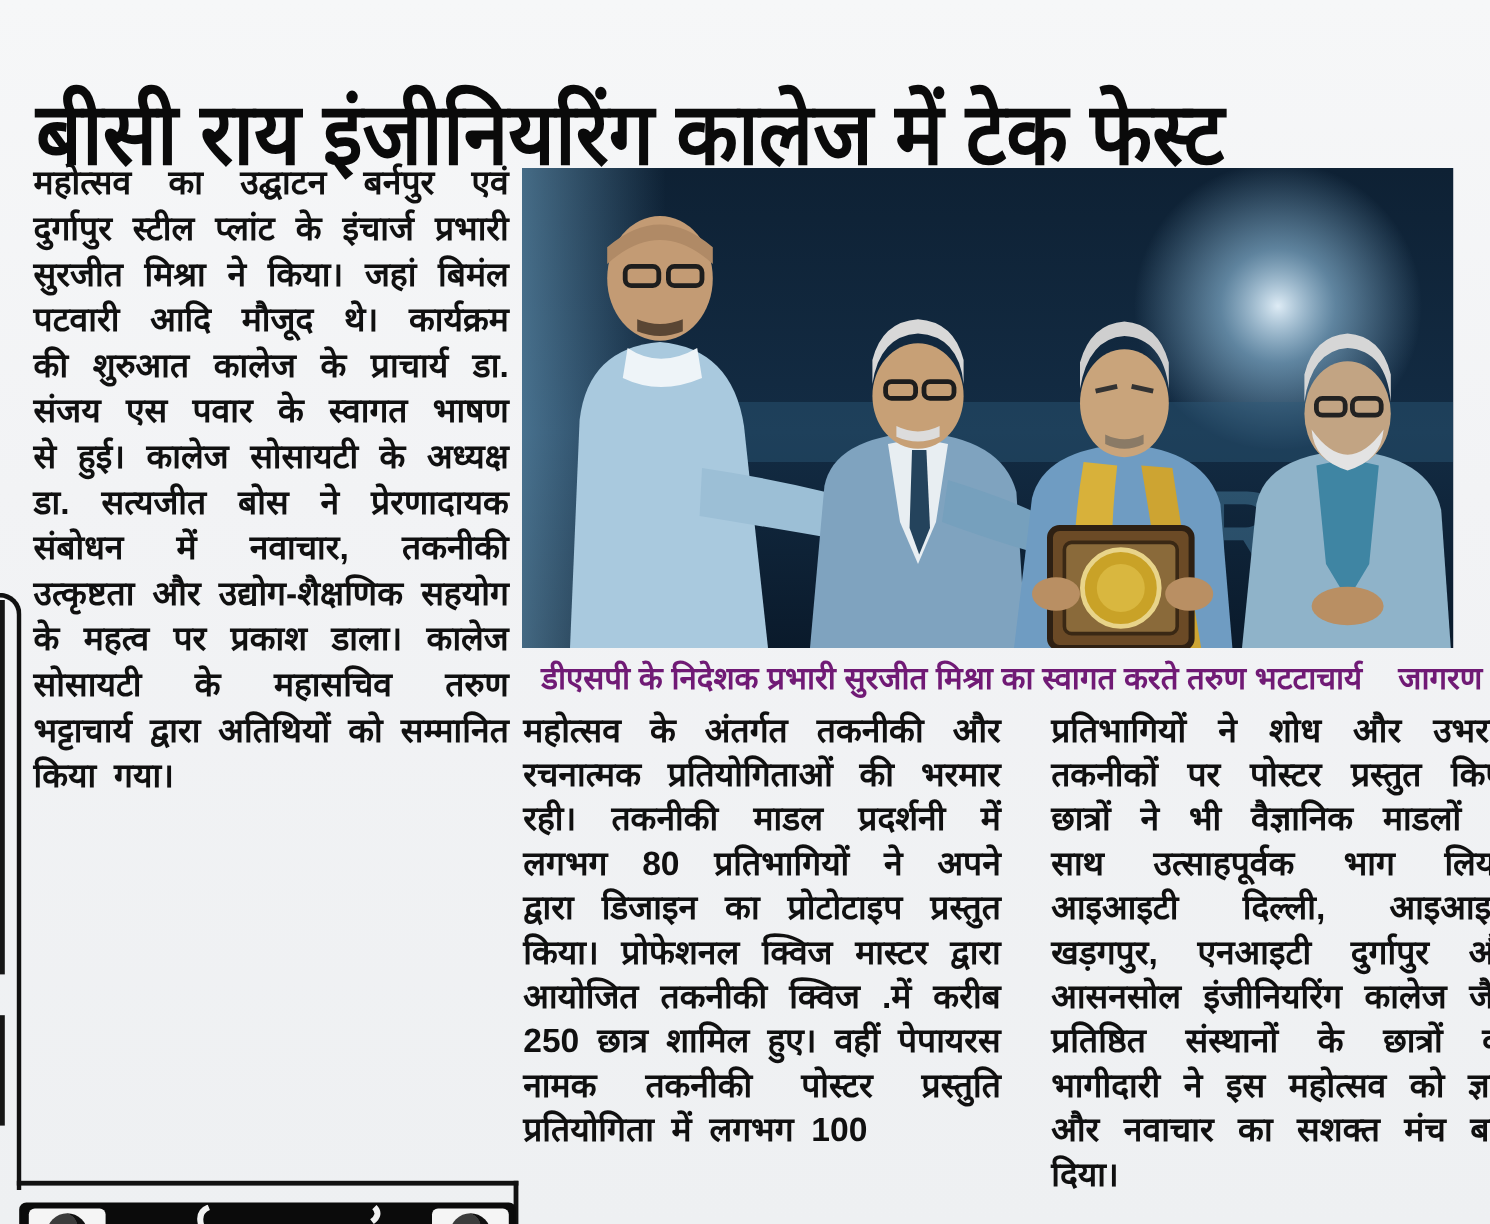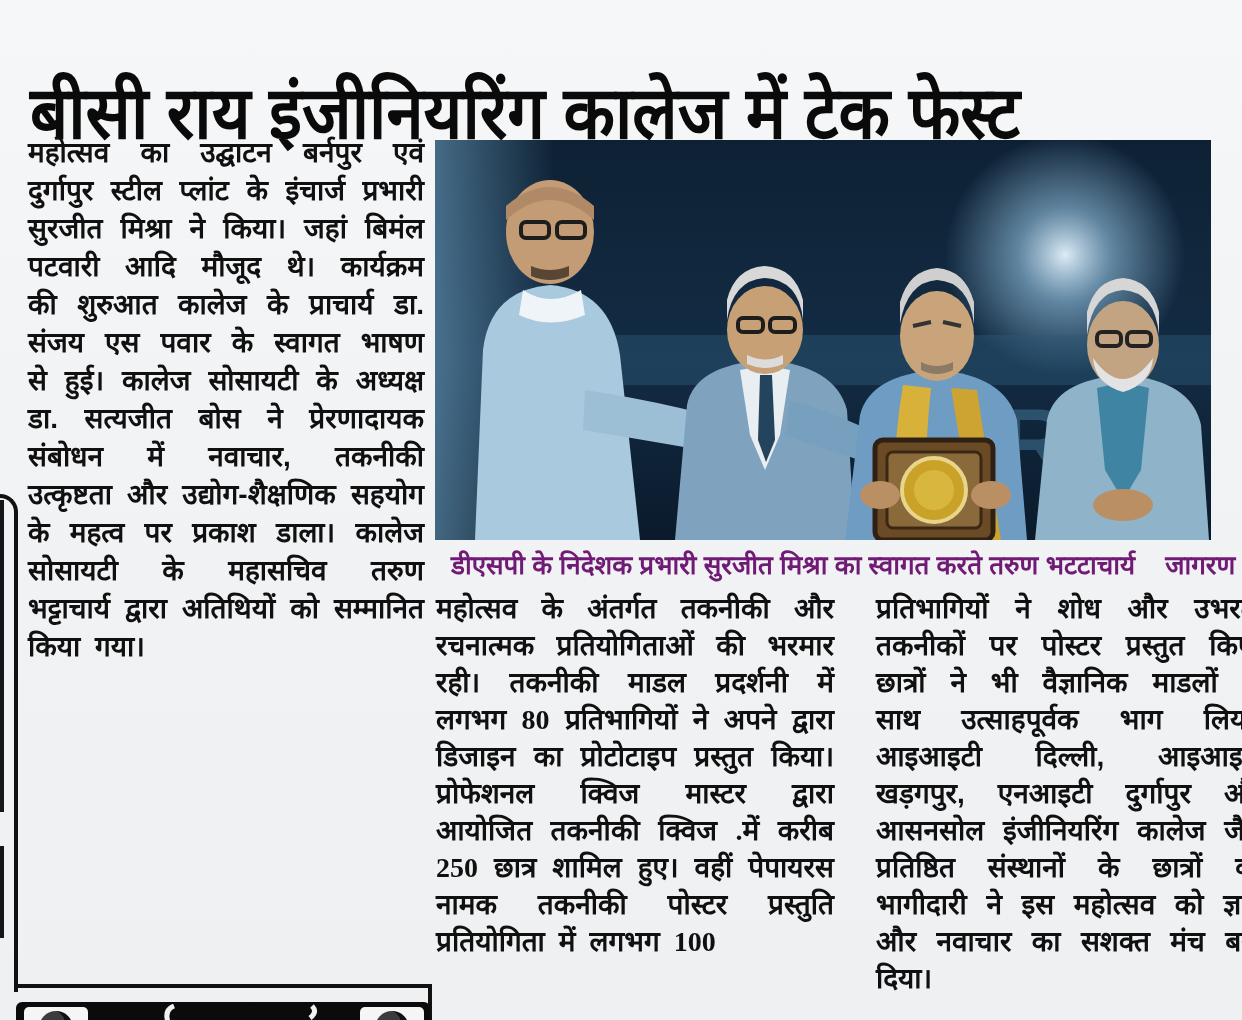--- a/index.html
+++ b/index.html
@@ -13,21 +13,21 @@
     position:absolute;left:30px;top:12px;width:1186px;height:110px;
     font-size:67px;font-weight:800;line-height:104px;color:#0a0a0a;
     white-space:nowrap;letter-spacing:0px;transform:scaleY(1.08);transform-origin:top left;
   }
   .bodycol{
     position:absolute;font-size:28px;line-height:38px;font-weight:600;
     text-align:justify;text-align-last:left;word-spacing:7px;color:#101010;
   }
   .col-left{left:28px;top:134px;width:396px;}
   .col-left p{margin:0;}
-  .col-mid{left:436px;top:590px;width:398px;line-height:37px;font-family:Liberation Serif, serif;}
+  .col-mid{left:436px;top:590px;width:398px;line-height:37px;}
   .col-right{left:848px;top:590px;width:388px;line-height:37px;margin-left:28px;}
   .byline{font-weight:800;}
   .photo-frame{
     position:absolute;left:435px;top:140px;width:776px;height:400px;
     background:#0d2238;box-shadow:0 0 0 1px #24405a inset;
   }
   .caption{
     position:absolute;left:438px;top:546px;width:772px;
     font-size:26px;font-weight:700;color:#701a75;white-space:nowrap;margin-left:13px;
   }

